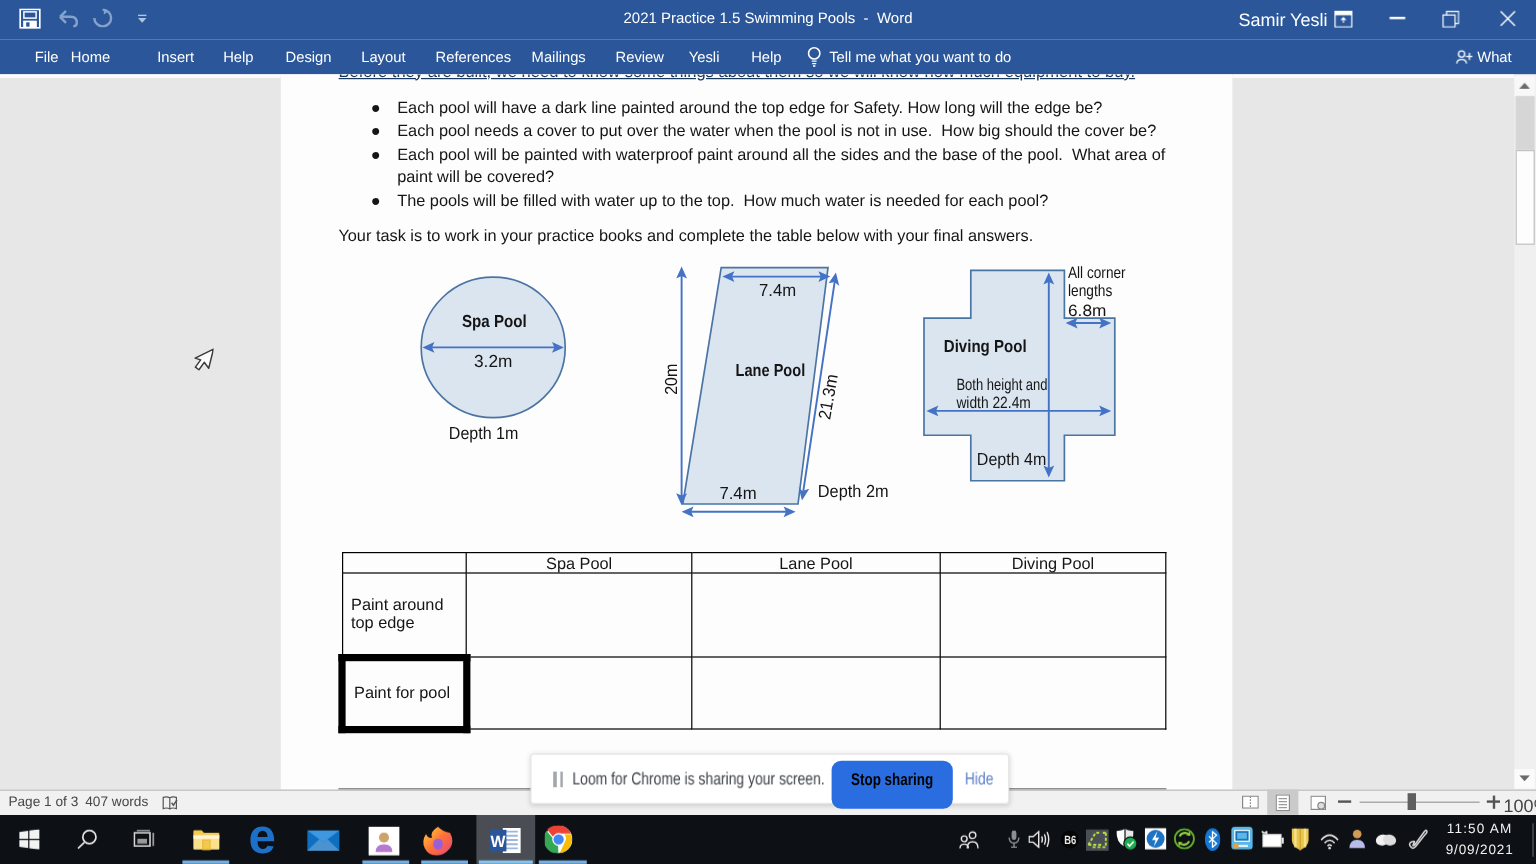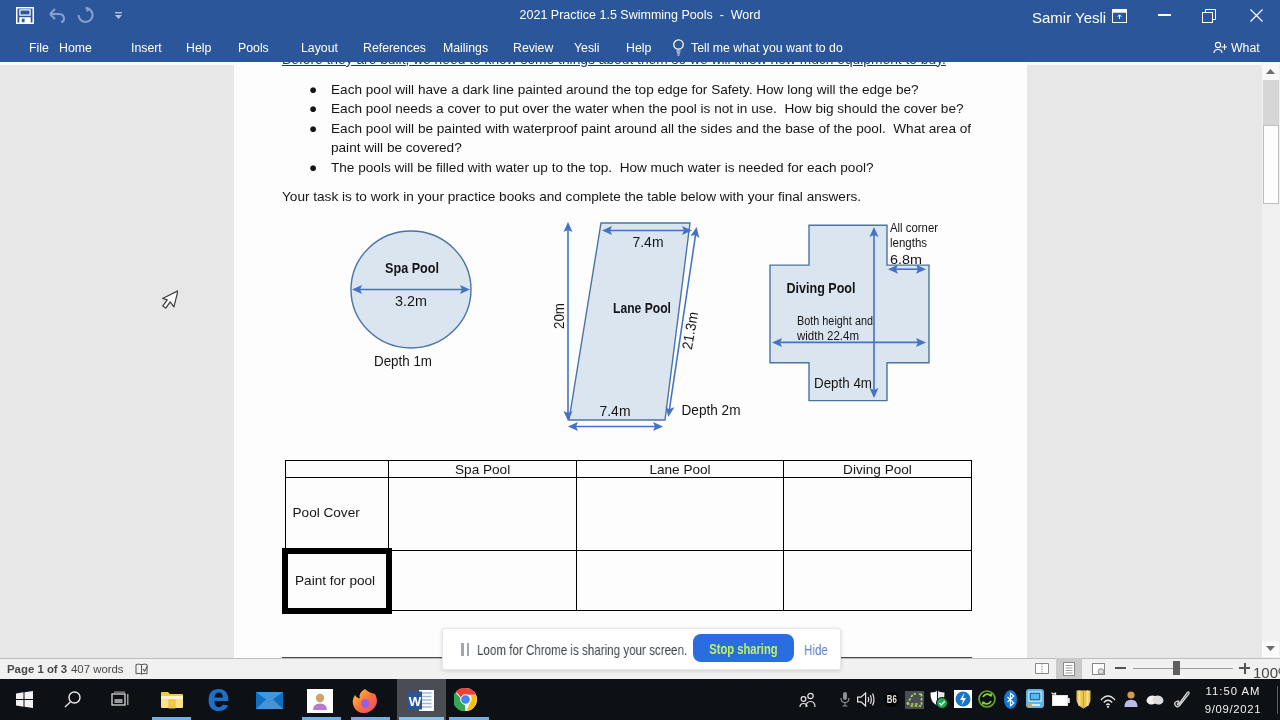--- a/index.html
+++ b/index.html
@@ -54,21 +54,21 @@
 <svg class="abs" style="left:1250px;top:9px;" width="13" height="13" viewBox="0 0 13 13">
   <path d="M0.5 0.5 L12.5 12.5 M12.5 0.5 L0.5 12.5" stroke="#ffffff" stroke-width="1.2"></path>
 </svg>
 
 <div class="abs" style="left:0;top:33px;width:1280px;height:29px;background:#2b579a;"></div>
 <div class="abs aa" style="left:0;top:41px;color:#ffffff;font-size:12.3px;">
   <span class="abs" style="left:29px;">File</span>
   <span class="abs" style="left:59px;">Home</span>
   <span class="abs" style="left:131px;">Insert</span>
   <span class="abs" style="left:186px;">Help</span>
-  <span class="abs" style="left:238px;">Pools</span>
+  <span class="abs" style="left:238px;">Design</span>
   <span class="abs" style="left:301px;">Layout</span>
   <span class="abs" style="left:363px;">References</span>
   <span class="abs" style="left:443px;">Mailings</span>
   <span class="abs" style="left:513px;">Review</span>
   <span class="abs" style="left:574px;">Yesli</span>
   <span class="abs" style="left:626px;">Help</span>
 </div>
 
 <svg class="abs" style="left:672px;top:39px;" width="13" height="17" viewBox="0 0 13 17">
   <circle cx="6.5" cy="5.5" r="4.7" fill="none" stroke="#ffffff" stroke-width="1.3"></circle>
@@ -195,22 +195,22 @@
 </svg>
 
 <table class="abs aa" style="left:282px;top:460px;width:690px;border-collapse:collapse;font-size:13.6px;color:#151515;" cellspacing="0">
   <tbody>
       <tr style="height:17px;">
     <td style="border:1px solid #000;width:104px;"></td>
     <td style="border:1px solid #000;width:189px;text-align:center;">Spa Pool</td>
     <td style="border:1px solid #000;width:208px;text-align:center;">Lane Pool</td>
     <td style="border:1px solid #000;width:189px;text-align:center;">Diving Pool</td>
   </tr>
-  <tr style="height:73px;">
-    <td style="border:1px solid #000;padding-left:7px;">Pool Cover</td>
+  <tr style="height:70px;">
+    <td style="border:1px solid #000;padding-left:7px;">Paint around top edge</td>
     <td style="border:1px solid #000;"></td>
         <td style="border:1px solid #000;"></td>
         <td style="border:1px solid #000;"></td>
   </tr>
   <tr style="height:60px;">
     <td style="border:6px solid #000000;padding-left:7px;vertical-align:middle;">Paint for pool</td>
     <td style="border:1px solid #000;"></td>
         <td style="border:1px solid #000;"></td>
         <td style="border:1px solid #000;"></td>
   </tr>
@@ -239,29 +239,29 @@
   <path d="M17.2 1 L17.2 17.5 L12.4 13.6 L9.6 20.7 L6.2 19.3 L9 12.4 L4.2 12.1 Z" fill="#fcfcfc" stroke="#3a3a3a" stroke-width="1.2" stroke-linejoin="round" transform="rotate(14 11 13)"></path>
 </svg>
 
 <div class="abs" style="left:442px;top:628px;width:399px;height:42px;background:#ffffff;border:1px solid #e8e8e8;border-radius:3px;box-shadow:0 1px 4px rgba(0,0,0,0.15);z-index:10;"></div>
 
 <div class="abs" style="left:461px;top:643px;width:2.5px;height:13px;background:#a2a7ad;z-index:11;"></div>
 <div class="abs" style="left:466.5px;top:643px;width:2.5px;height:13px;background:#a2a7ad;z-index:11;"></div>
 
 <div class="abs" style="left:477px;top:641.5px;font-size:14.5px;color:#3e4248;transform:scaleX(0.8);transform-origin:0 0;white-space:nowrap;z-index:11;will-change:transform;">Loom for Chrome is sharing your screen.</div>
 
-<div class="abs" style="left:693px;top:633.5px;width:101px;height:28px;background:#2a6de0;border-radius:8px;color:#bef264;overflow:hidden;z-index:11;">
+<div class="abs" style="left:693px;top:633.5px;width:101px;height:40px;background:#2a6de0;border-radius:8px;color:#000000;overflow:hidden;z-index:11;">
     <div style="position:absolute;left:0;top:7px;width:126px;text-align:center;font-size:14px;font-weight:bold;transform:scaleX(0.8);transform-origin:0 0;">Stop sharing</div>
   </div>
 
 <div class="abs" style="left:804px;top:642px;font-size:14.5px;color:#5c80cd;transform:scaleX(0.8);transform-origin:0 0;z-index:11;will-change:transform;">Hide</div>
 
 <div class="abs" style="left:0;top:658px;width:1280px;height:21px;background:#f1f1f1;border-top:1px solid #bdbdbd;"></div>
 
-<div class="abs aa" style="left:7px;top:663px;font-size:11.4px;color:#474747;font-weight:bold;">Page 1 of 3</div>
+<div class="abs aa" style="left:7px;top:663px;font-size:11.4px;color:#474747;">Page 1 of 3</div>
 
 <div class="abs aa" style="left:71px;top:663px;font-size:11.4px;color:#474747;">407 words</div>
 
 <svg class="abs" style="left:135px;top:662.5px;" width="14" height="13" viewBox="0 0 14 13">
   <path d="M1 1.5 Q4 0.5 6.5 1.8 L6.5 11 Q4 9.8 1 10.8 Z M6.5 1.8 Q9 0.5 12 1.5 L12 10.8 Q9 9.8 6.5 11 Z" fill="none" stroke="#555" stroke-width="1"></path>
   <path d="M8 6 L9.5 8 L12.5 3.5" fill="none" stroke="#555" stroke-width="1.2"></path>
 </svg>
 
 <svg class="abs" style="left:1035px;top:663px;" width="14" height="11" viewBox="0 0 14 11">
   <path d="M0.5 0.5 H13.5 V10.5 H0.5 Z" fill="#fff" stroke="#888"></path>

